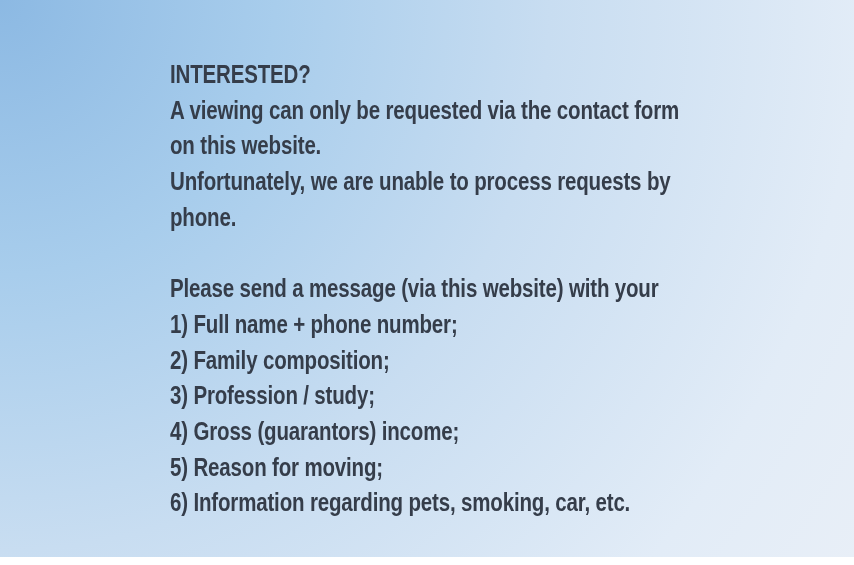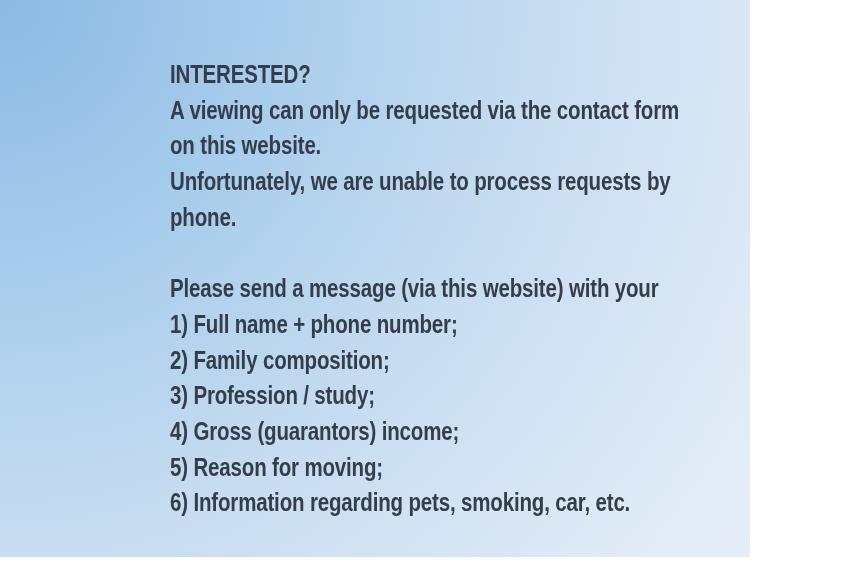--- a/index.html
+++ b/index.html
@@ -2,21 +2,21 @@
 <html><head>
 <meta charset="utf-8">
 <style>
   html, body {
     margin: 0;
     padding: 0;
     background: #ffffff;
   }
   .slide {
     position: relative;
-    width: 750px;
+    width: 854px;
     height: 565px;
     overflow: hidden;
     background: radial-gradient(circle 1100px at 0% 0%,
       #8cb9e3 0%,
       #a8cdec 25%,
       #c8ddf1 50%,
       #e2ecf7 78%,
       #ebf0f7 100%);
     font-family: "Liberation Sans", sans-serif;
   }

